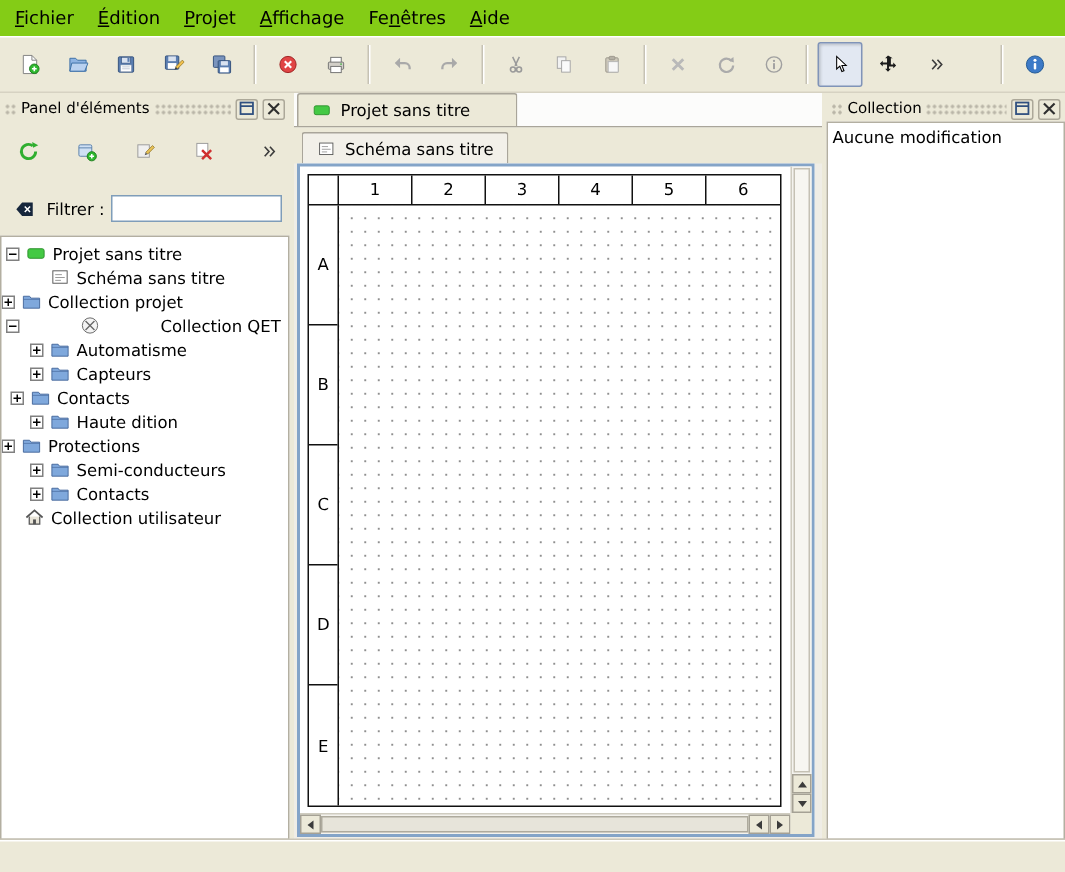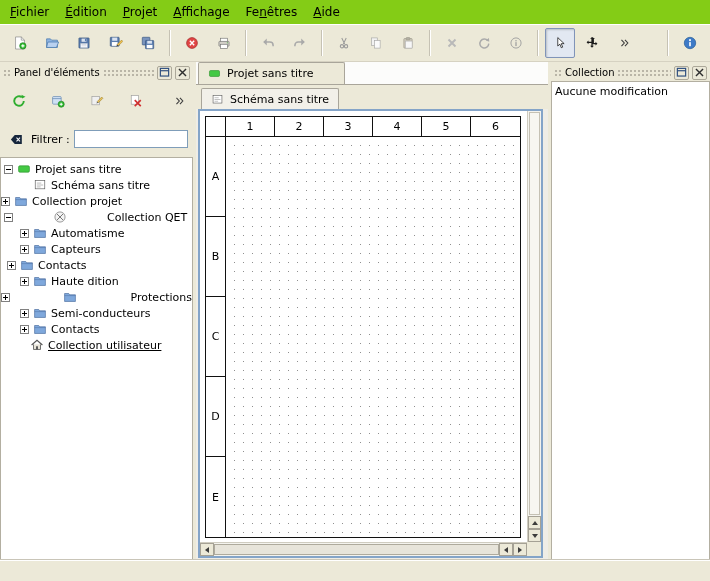--- a/index.html
+++ b/index.html
@@ -434,21 +434,21 @@
       <div class="trow" style="padding-left: 19px;">
         <span class="exp plus"></span>
         <span class="icn">
           <svg viewBox="0 0 22 22">
             <path d="M2.5 5.5h6.5l1.5 2h9V18h-17z" fill="#7fa8dc" stroke="#46699c"></path>
             <path d="M2.5 8.8h17" stroke="#46699c" stroke-width=".7"></path>
           </svg>
         </span>
         <span class="tlabel">Haute dition</span>
       </div>
-      <div class="trow" style=" justify-content: space-between;">
+      <div class="trow" style="">
         <span class="exp plus"></span>
         <span class="icn">
           <svg viewBox="0 0 22 22">
             <path d="M2.5 5.5h6.5l1.5 2h9V18h-17z" fill="#7fa8dc" stroke="#46699c"></path>
             <path d="M2.5 8.8h17" stroke="#46699c" stroke-width=".7"></path>
           </svg>
         </span>
         <span class="tlabel">Protections</span>
       </div>
       <div class="trow" style="padding-left: 19px;">
@@ -464,21 +464,21 @@
       <div class="trow" style="padding-left: 19px;">
         <span class="exp plus"></span>
         <span class="icn">
           <svg viewBox="0 0 22 22">
             <path d="M2.5 5.5h6.5l1.5 2h9V18h-17z" fill="#7fa8dc" stroke="#46699c"></path>
             <path d="M2.5 8.8h17" stroke="#46699c" stroke-width=".7"></path>
           </svg>
         </span>
         <span class="tlabel">Contacts</span>
       </div>
-      <div class="trow" style="padding-left: 16px; text-decoration: underline;">
+      <div class="trow" style="padding-left: 2px;">
         <span class="exp none"></span>
         <span class="icn">
           <svg viewBox="0 0 22 22">
             <path d="M2.5 11l8.5-7.5L19.5 11" fill="none" stroke="#555" stroke-width="1.8"></path>
             <path d="M5.5 10v8h11v-8" fill="#e8e4d8" stroke="#555" stroke-width="1.3"></path>
             <rect x="9.5" y="13" width="3" height="5" fill="#555"></rect>
           </svg>
         </span>
         <span class="tlabel">Collection utilisateur</span>
       </div>

